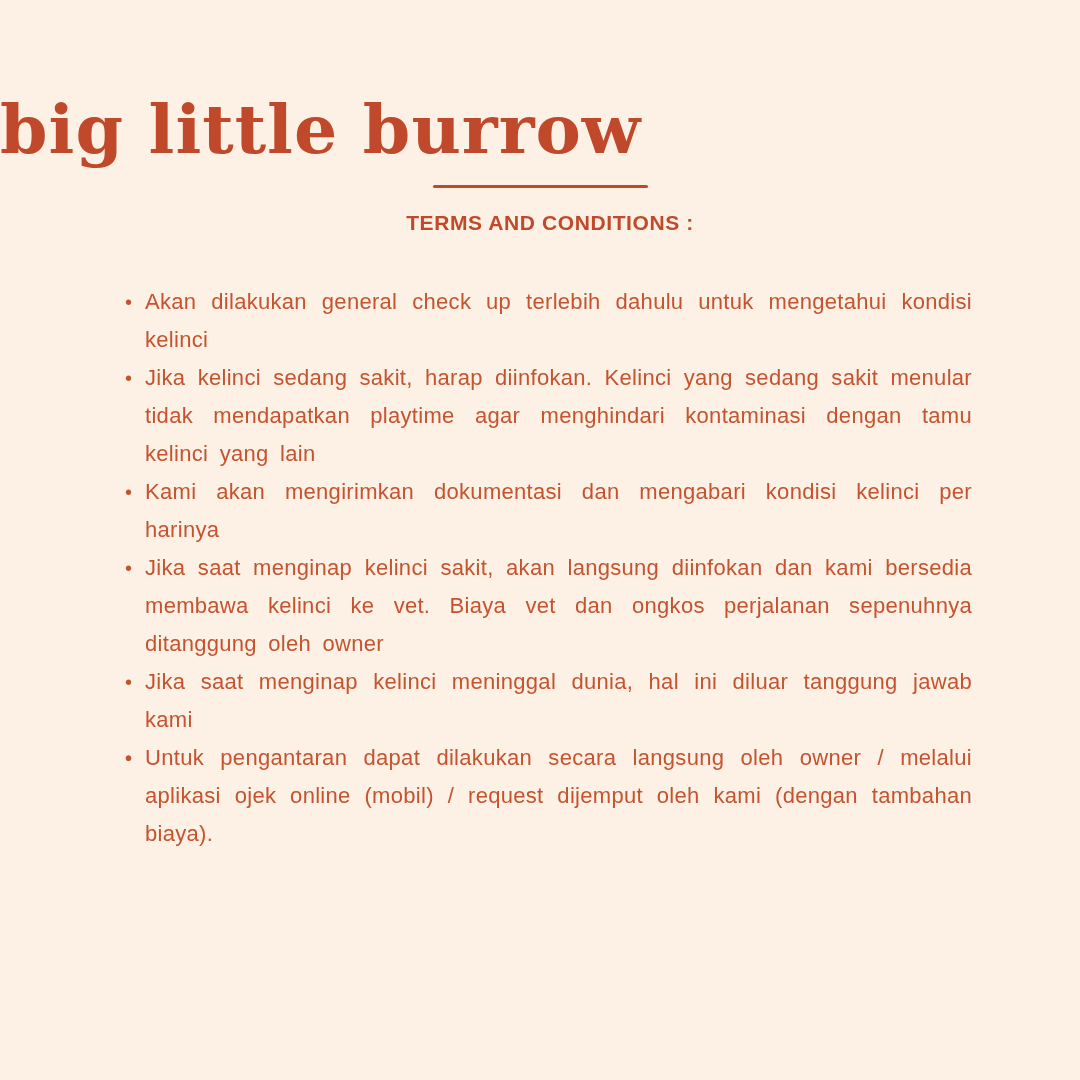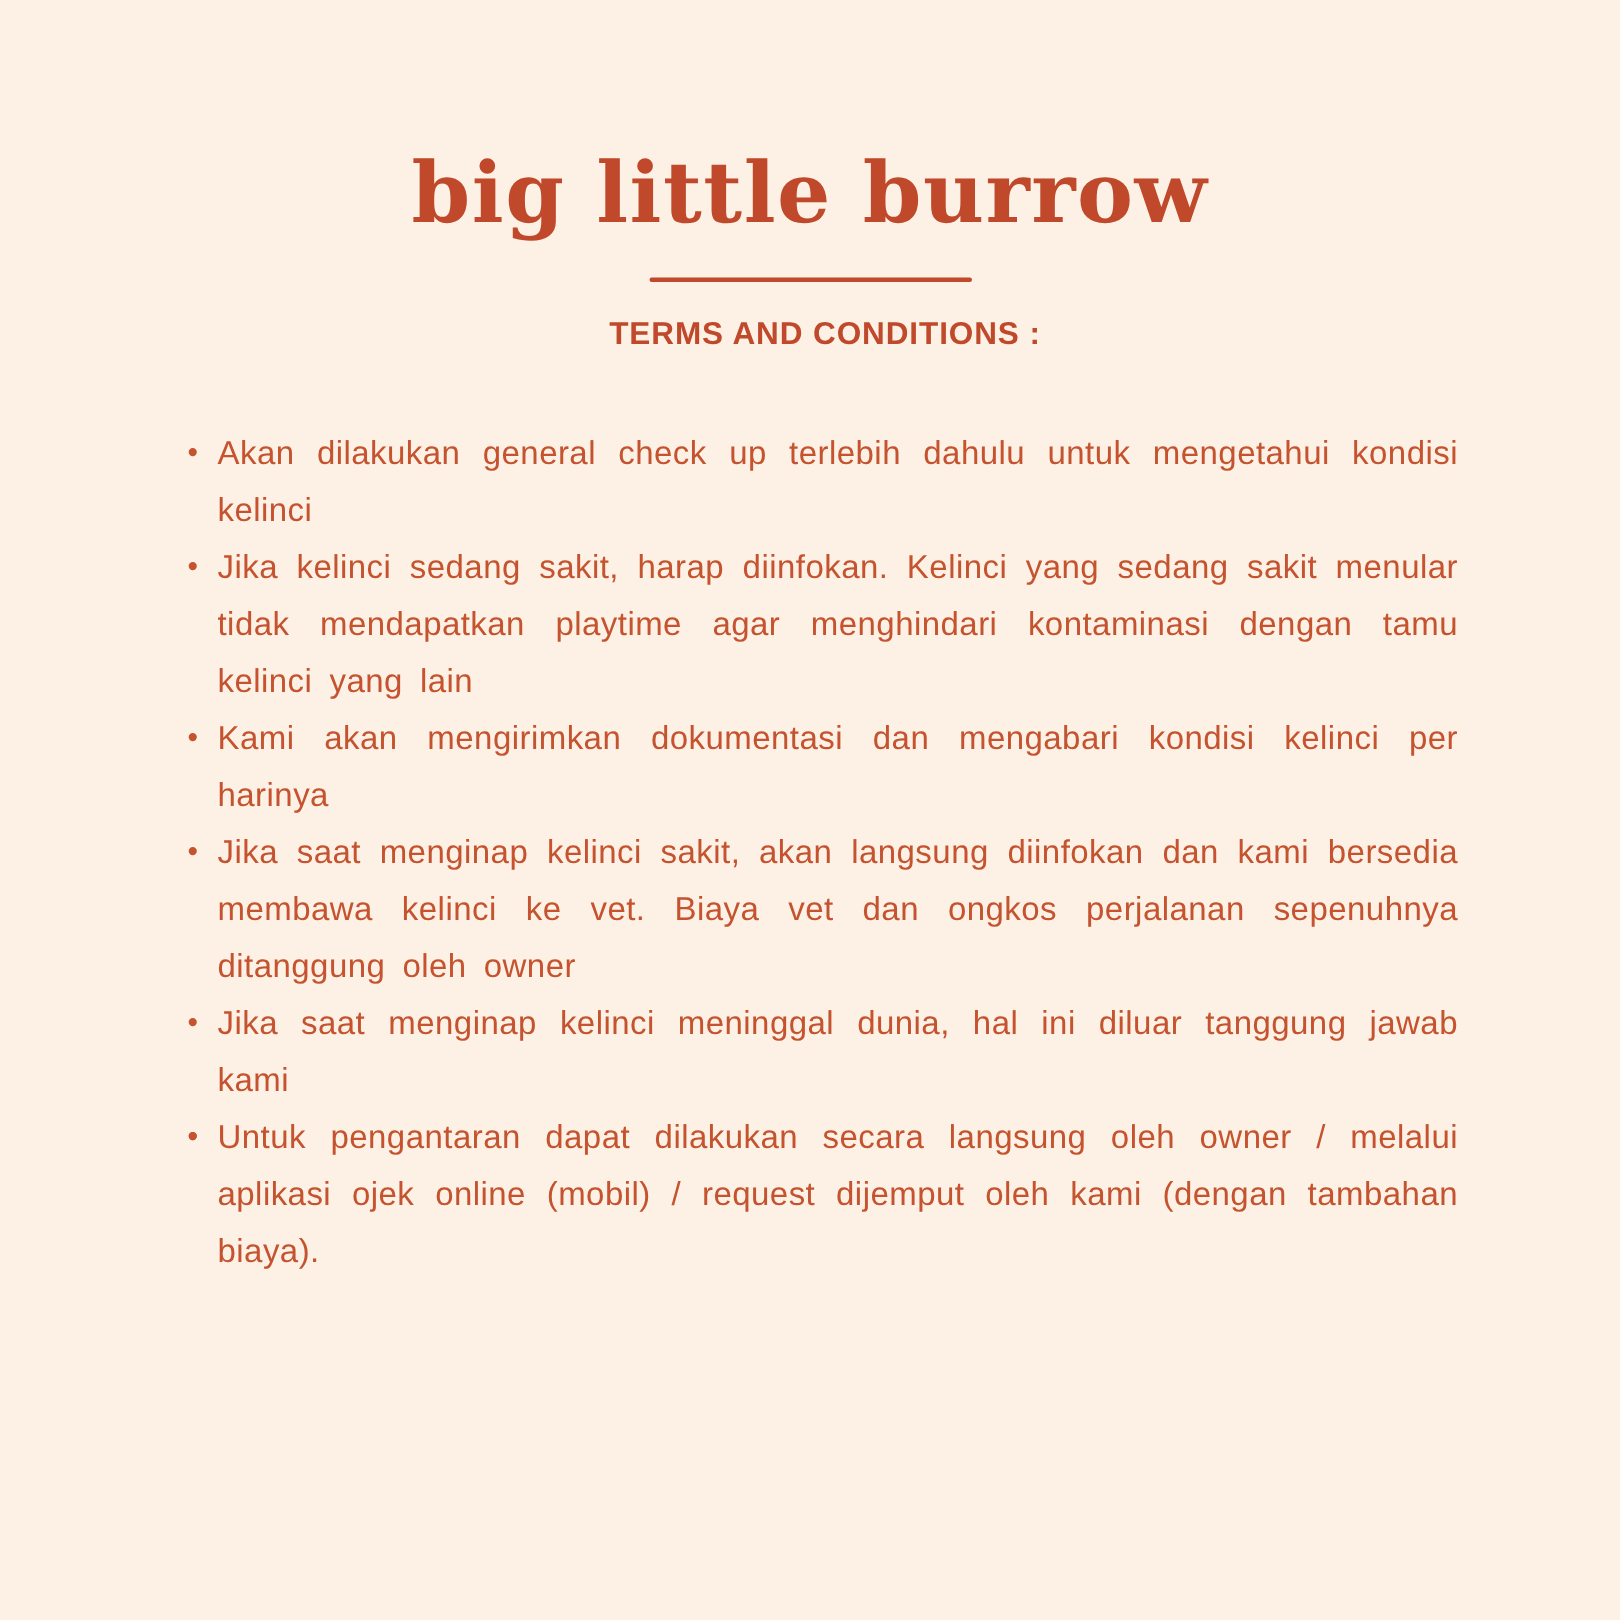--- a/index.html
+++ b/index.html
@@ -14,24 +14,23 @@
     font-family: "Liberation Sans", sans-serif;
   }
   .poster {
     box-sizing: border-box;
     width: 1080px;
     height: 1080px;
     padding-top: 96px;
   }
   .brand-title {
     margin: 0;
-    text-align: center;
     font-family: "DejaVu Serif", serif;
     font-weight: 700;
-    font-size: 56px;
+    font-size: 68px;
     line-height: 66px;
     letter-spacing: 1px;
     color: #C0492B;
   }
   .brand-subtitle {
     margin: 36px 0 0 0;
     text-align: center;
     font-weight: 700;
     font-size: 15px;
     line-height: 15px;

